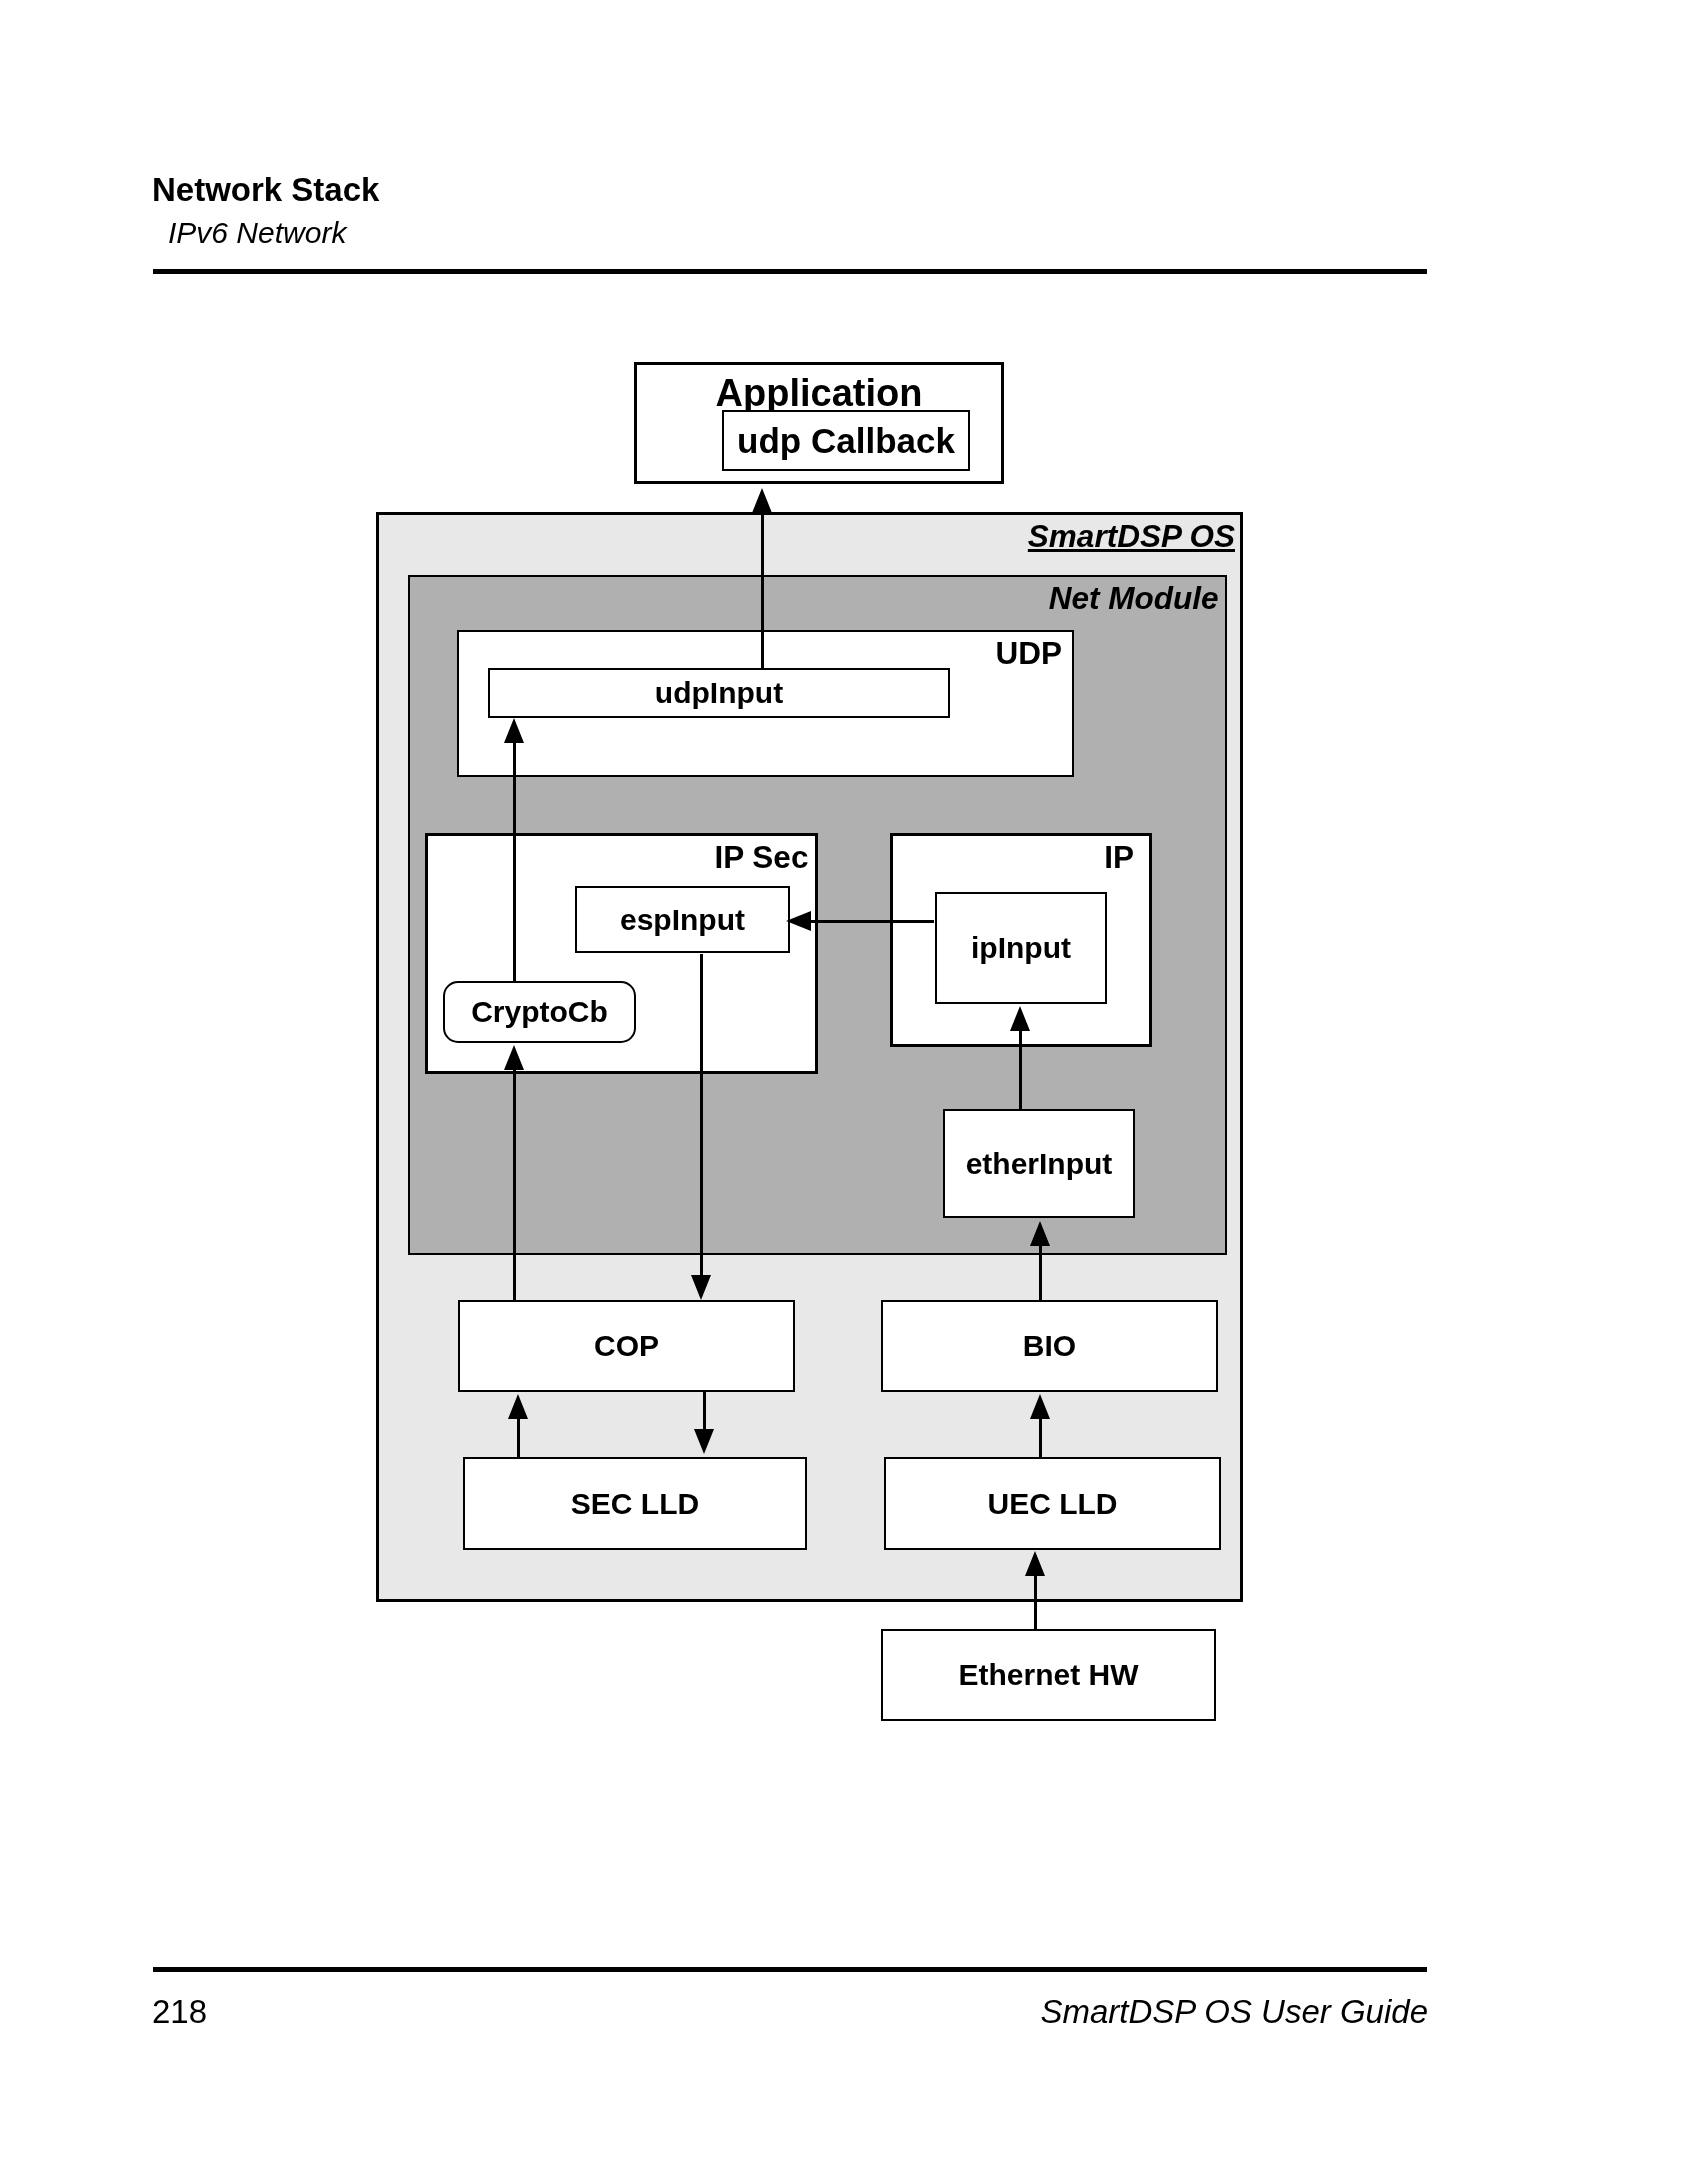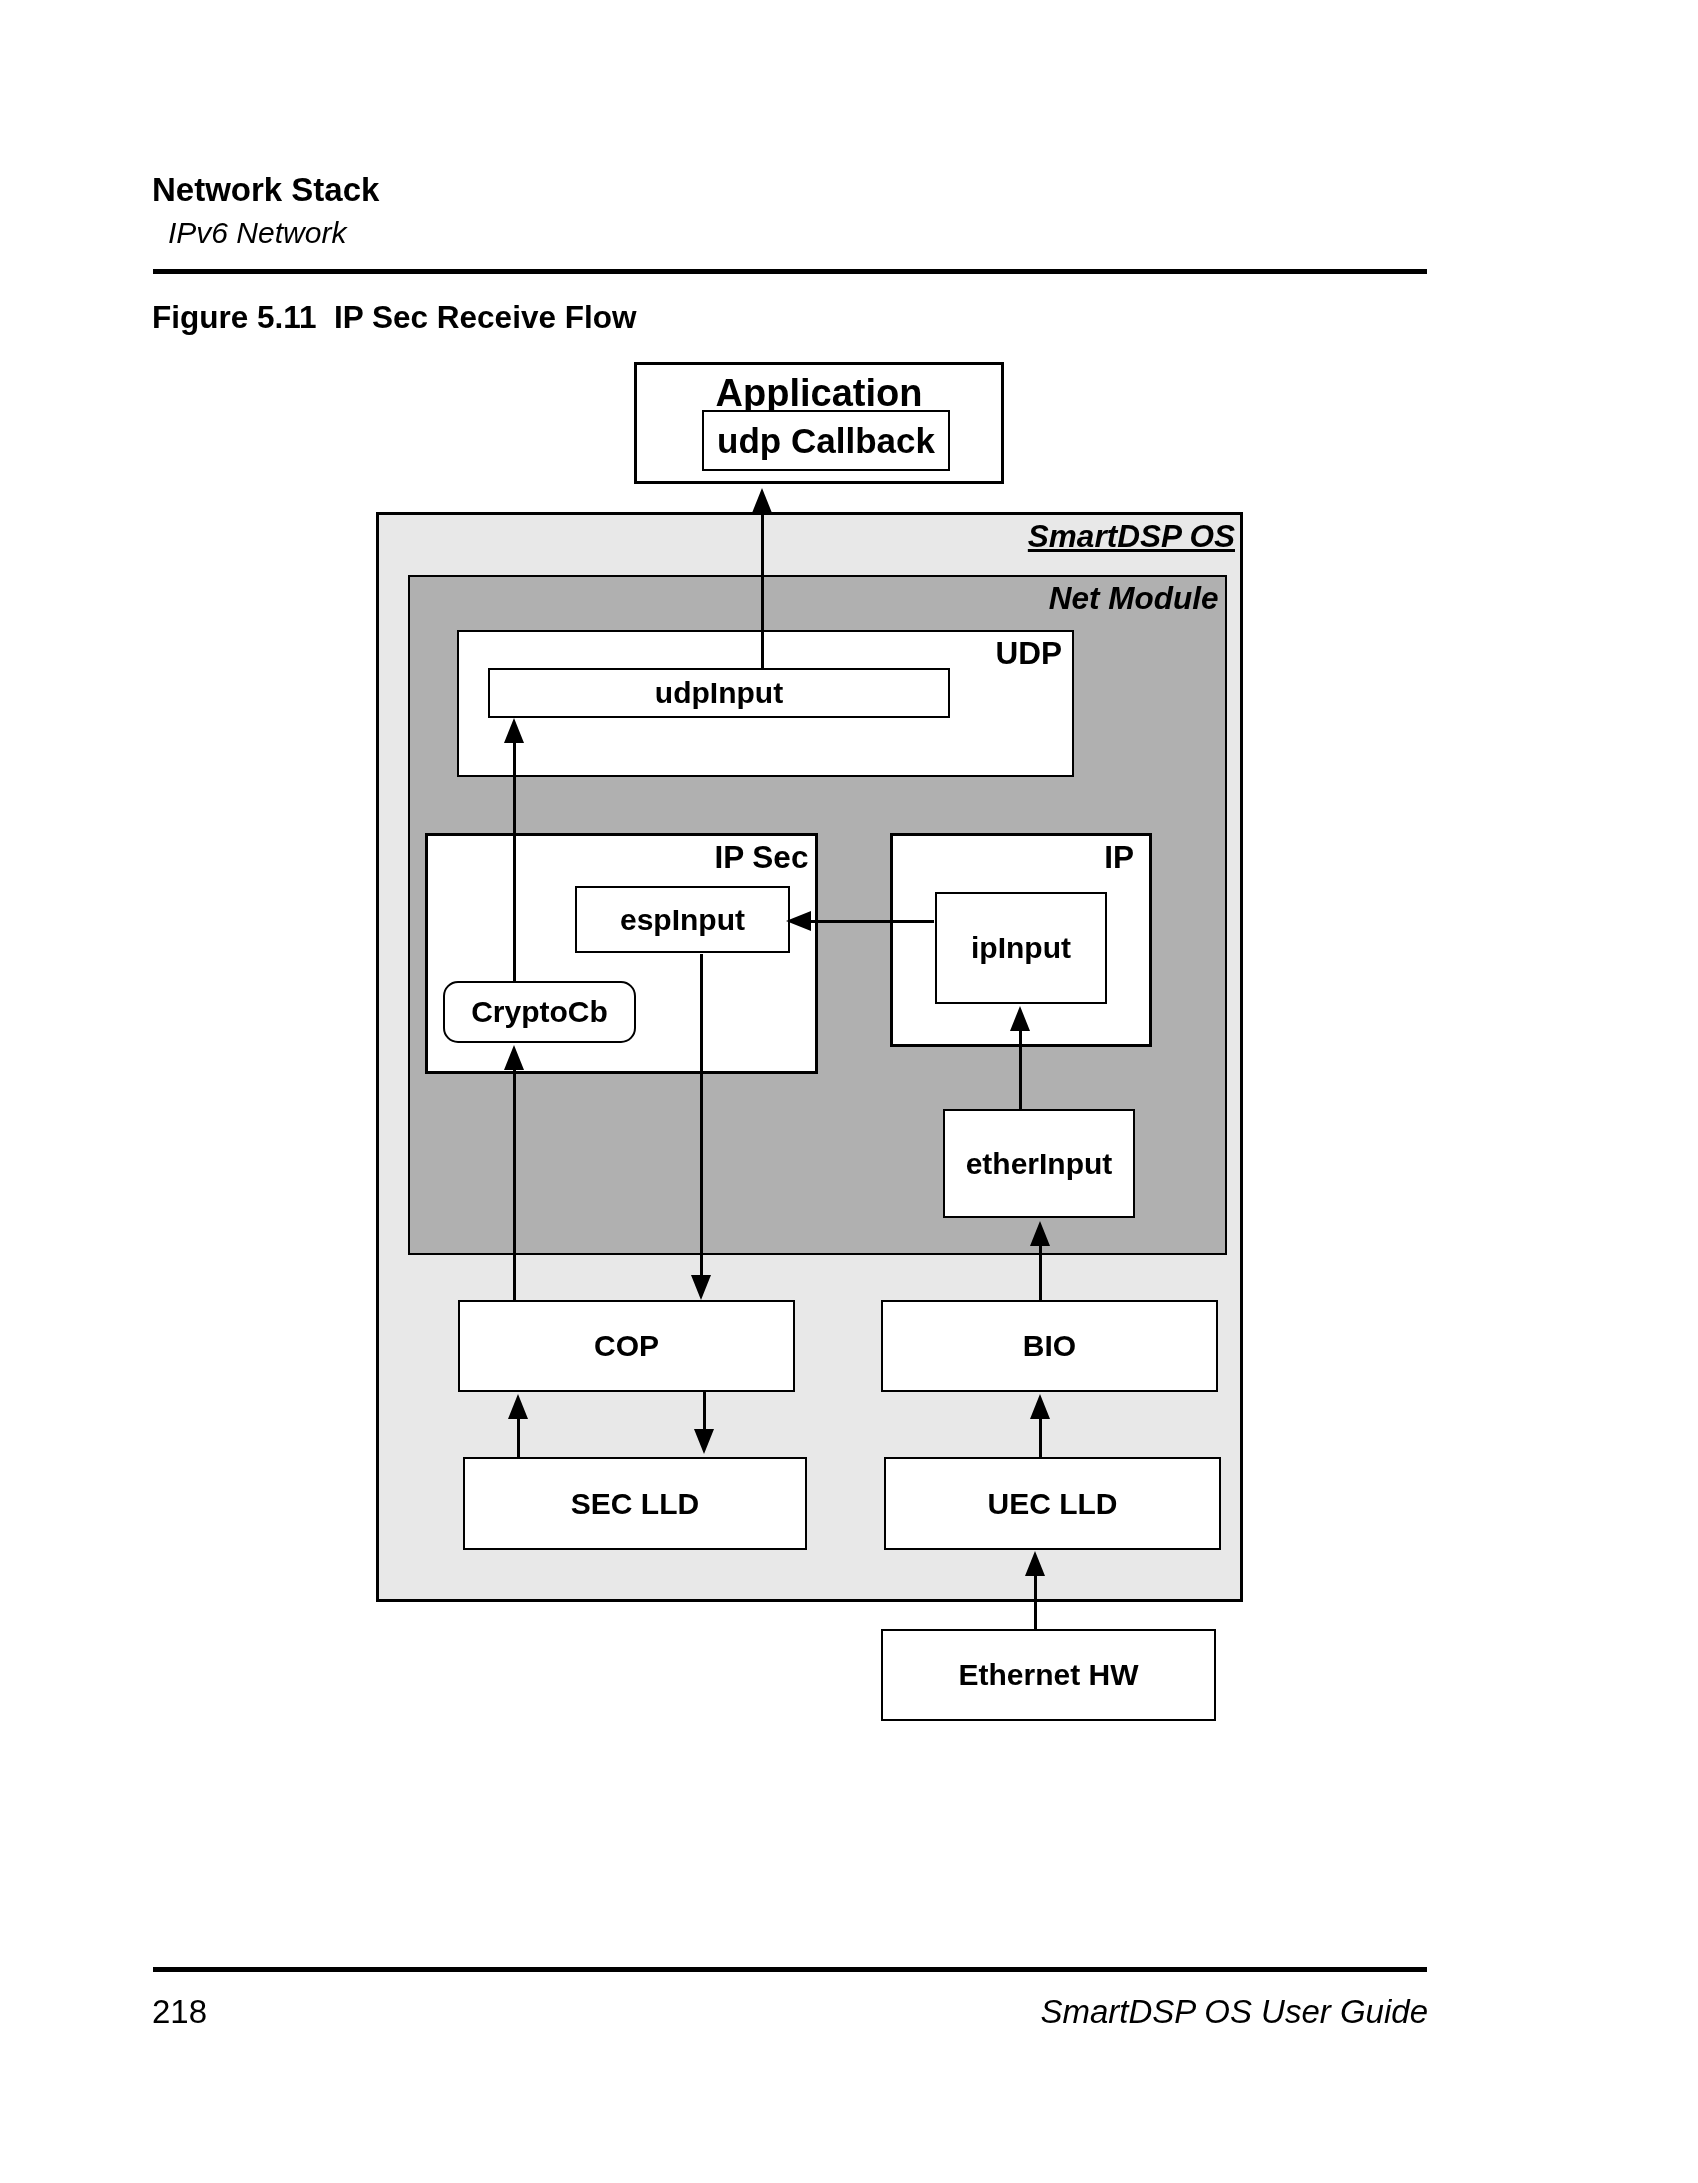--- a/index.html
+++ b/index.html
@@ -18,40 +18,39 @@
 
   
   .box{position:absolute;box-sizing:border-box;background:#fff;border:2.5px solid #000;}
   .thick{border-width:3.3px;}
   .fill-os{background:var(--os-fill,#e8e8e8);}
   .fill-net{background:var(--module-fill,#b0b0b0);}
   .center{display:flex;align-items:center;justify-content:center;font-weight:700;font-size:30px;}
   .label-tr{position:absolute;top:3.3px;right:8.3px;font-weight:700;font-size:31.5px;line-height:1.15;}
   .it{font-style:italic;}
   .app-label{position:absolute;top:6.6px;left:0;right:0;text-align:center;font-weight:700;font-size:38px;}
-  .cb-label{font-size:35px;}
+  .cb-label{font-size:35px;margin-left:20px;}
 
   
   .vline,.hline{position:absolute;background:var(--line,#000);}
   .vline{width:2.5px;}
   .hline{height:2.5px;}
   .tri{position:absolute;width:0;height:0;}
   .tri-up{border-left:10px solid transparent;border-right:10px solid transparent;border-bottom:25px solid var(--line,#000);}
   .tri-down{border-left:10px solid transparent;border-right:10px solid transparent;border-top:25px solid var(--line,#000);}
   .tri-left{border-top:10px solid transparent;border-bottom:10px solid transparent;border-right:25px solid var(--line,#000);}
 </style>
 </head>
 <body>
 
 <div class="page">
 
   <div class="doc-title">Network Stack</div>
   <div class="doc-subtitle">IPv6 Network</div>
   <div class="rule rule-top"></div>
-  <div class="figure-caption">Figure 5.11  IP Sec Receive Flow</div>
 
   <div>
 
     <div class="box thick" style="left:634px;top:362px;width:370px;height:122px;">
       <div class="app-label">Application</div>
     </div>
     <div class="box center cb-label" style="left:702px;top:410px;width:248px;height:61px;">
       <span>udp Callback</span>
     </div>
 

